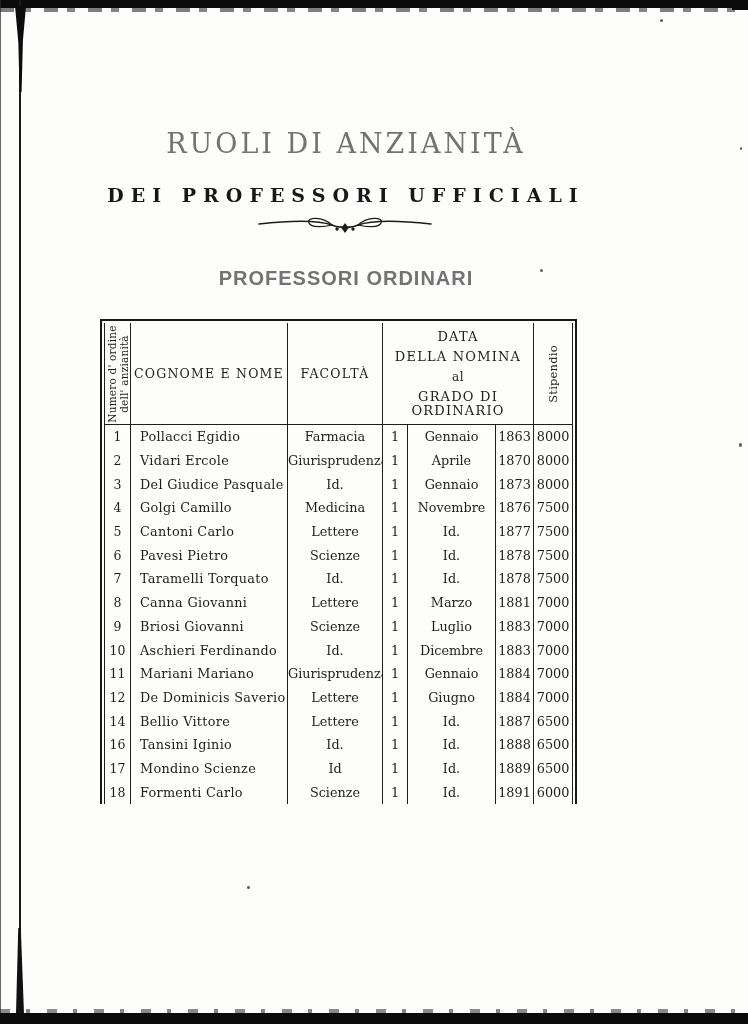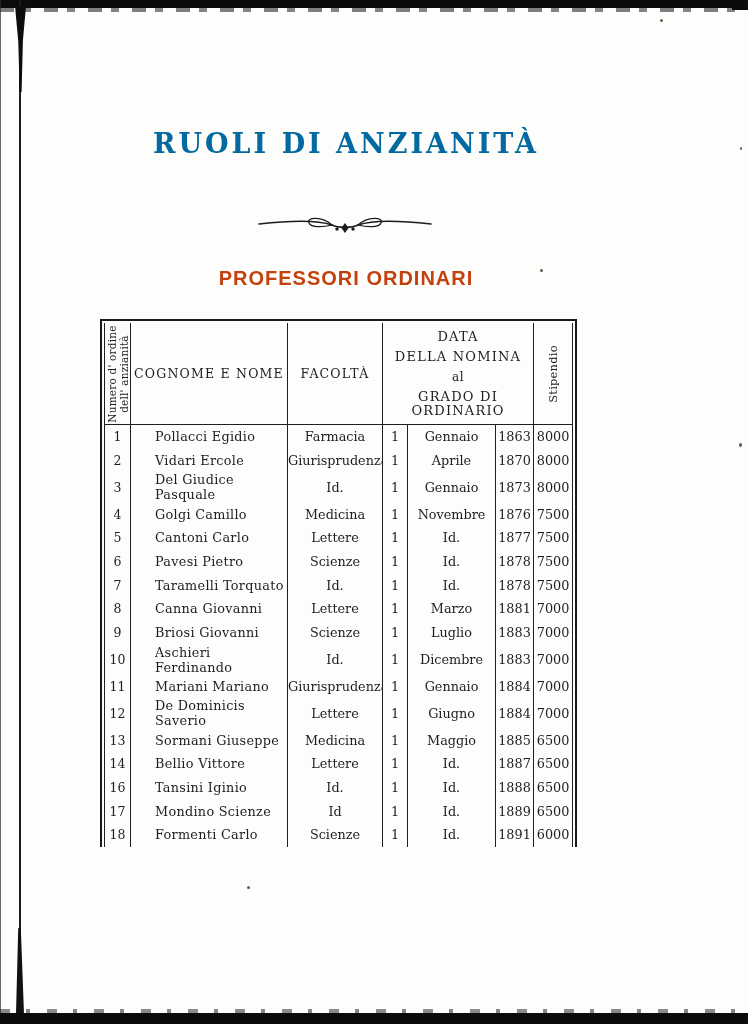--- a/index.html
+++ b/index.html
@@ -32,26 +32,26 @@
     position:absolute;left:15px;top:6px;width:11px;height:86px;background:#0d0d0d;
     clip-path:polygon(0 0,100% 0,72% 40%,60% 100%,42% 100%,30% 42%);
   }
   .gutter-blob-bottom{
     position:absolute;left:16px;top:928px;width:8px;height:86px;background:#111;
     clip-path:polygon(28% 0,60% 0,100% 100%,0 100%);
   }
   .speck{position:absolute;background:#5c5c58;border-radius:50%;}
   
   .center-band{position:absolute;left:0;width:692px;text-align:center;}
-  .title{top:128px;font-size:27px;letter-spacing:3px;font-weight:bold;color:#0369a1;text-align:center;}
+  .title{top:128px;font-size:27px;letter-spacing:3px;font-weight:normal;color:#737373;text-align:center;}
   .subtitle{top:184px;font-size:19px;font-weight:bold;letter-spacing:7px;color:#171717;}
   .flourish{position:absolute;left:256px;top:209px;}
   .section-title{
     top:267px;font-family:"Liberation Sans",sans-serif;font-weight:bold;
-    font-size:20px;letter-spacing:1px;color:#c2410c;
+    font-size:20px;letter-spacing:1px;color:#737373;
   }
   
   .table-wrap{
     position:absolute;left:100px;top:319px;
     border:2px solid #1a1a1a;border-bottom:none;
     padding:2px 2px 0 2px;background:#fdfdfb;
   }
   table{border-collapse:collapse;table-layout:fixed;width:468px;}
   col.w-num{width:26px;}  col.w-nome{width:157px;} col.w-fac{width:95px;}
   col.w-day{width:25px;}  col.w-mese{width:88px;}  col.w-anno{width:38px;} col.w-stip{width:39px;}
@@ -64,21 +64,21 @@
   .th-data div{line-height:14px;margin:6px 0;font-size:13px;letter-spacing:1.2px;text-align:center;}
   .th-data .lc{font-size:12px;letter-spacing:.5px;}
   .rot{
     position:absolute;left:50%;top:50%;
     transform:translate(-50%,-50%) rotate(-90deg);
     width:100px;text-align:center;font-size:10.5px;letter-spacing:.2px;white-space:nowrap;
   }
   .rot .rl{display:block;line-height:11.5px;}
   .rot-stip{font-size:11.5px;}
   tbody td{height:23.7px;font-size:12.8px;vertical-align:middle;text-align:center;}
-  tbody td.nome{text-align:left;padding-left:24px;letter-spacing:.3px;}
+  tbody td.nome{text-align:left;padding-left:9px;letter-spacing:.3px;}
   tbody td.num{font-size:12.5px;}
 </style>
 </head>
 <body>
 
 <div class="page">
 
   <div class="bar-top"></div>
   <div class="bar-top-ragged"></div>
   <div class="corner-blob"></div>
@@ -88,20 +88,21 @@
   <div class="gutter-blob-bottom"></div>
   <div class="bar-bottom-ragged"></div>
   <div class="bar-bottom"></div>
   <div class="speck" style="left:540px;top:269px;width:3px;height:3px;"></div>
   <div class="speck" style="left:660px;top:19px;width:3px;height:3px;"></div>
   <div class="speck" style="left:740px;top:147px;width:2px;height:3px;"></div>
   <div class="speck" style="left:739px;top:443px;width:3px;height:4px;"></div>
   <div class="speck" style="left:247px;top:886px;width:3px;height:3px;"></div>
 
   <div class="center-band title">RUOLI DI ANZIANITÀ</div>
+  <div class="center-band subtitle">DEI PROFESSORI UFFICIALI</div>
 
   <svg class="flourish" width="178" height="30" viewBox="0 0 178 30">
     <g stroke="#1c1c1c" fill="none" stroke-linecap="round">
       <path d="M3 15 C 38 11 62 11 76 16" stroke-width="1.6"></path>
       <path d="M76 16 C 66 7 50 8 53 14 C 55 19 68 18 76 16" stroke-width="1.2"></path>
       <path d="M175 15 C 140 11 116 11 102 16" stroke-width="1.6"></path>
       <path d="M102 16 C 112 7 128 8 125 14 C 123 19 110 18 102 16" stroke-width="1.2"></path>
       <path d="M76 16 C 82 19 96 19 102 16" stroke-width="1.4"></path>
     </g>
     <g fill="#1c1c1c">
@@ -248,29 +249,20 @@
           <tr>
     <td class="num">12</td>
     <td class="nome">De Dominicis Saverio</td>
     <td class="fac">Lettere</td>
     <td class="day">1</td>
     <td class="mese">Giugno</td>
     <td class="anno">1884</td>
     <td class="stip">7000</td>
   </tr>
           <tr>
-    <td class="num">13</td>
-    <td class="nome">Sormani Giuseppe</td>
-    <td class="fac">Medicina</td>
-    <td class="day">1</td>
-    <td class="mese">Maggio</td>
-    <td class="anno">1885</td>
-    <td class="stip">6500</td>
-  </tr>
-          <tr>
     <td class="num">14</td>
     <td class="nome">Bellio Vittore</td>
     <td class="fac">Lettere</td>
     <td class="day">1</td>
     <td class="mese">Id.</td>
     <td class="anno">1887</td>
     <td class="stip">6500</td>
   </tr>
           <tr>
     <td class="num">16</td>

